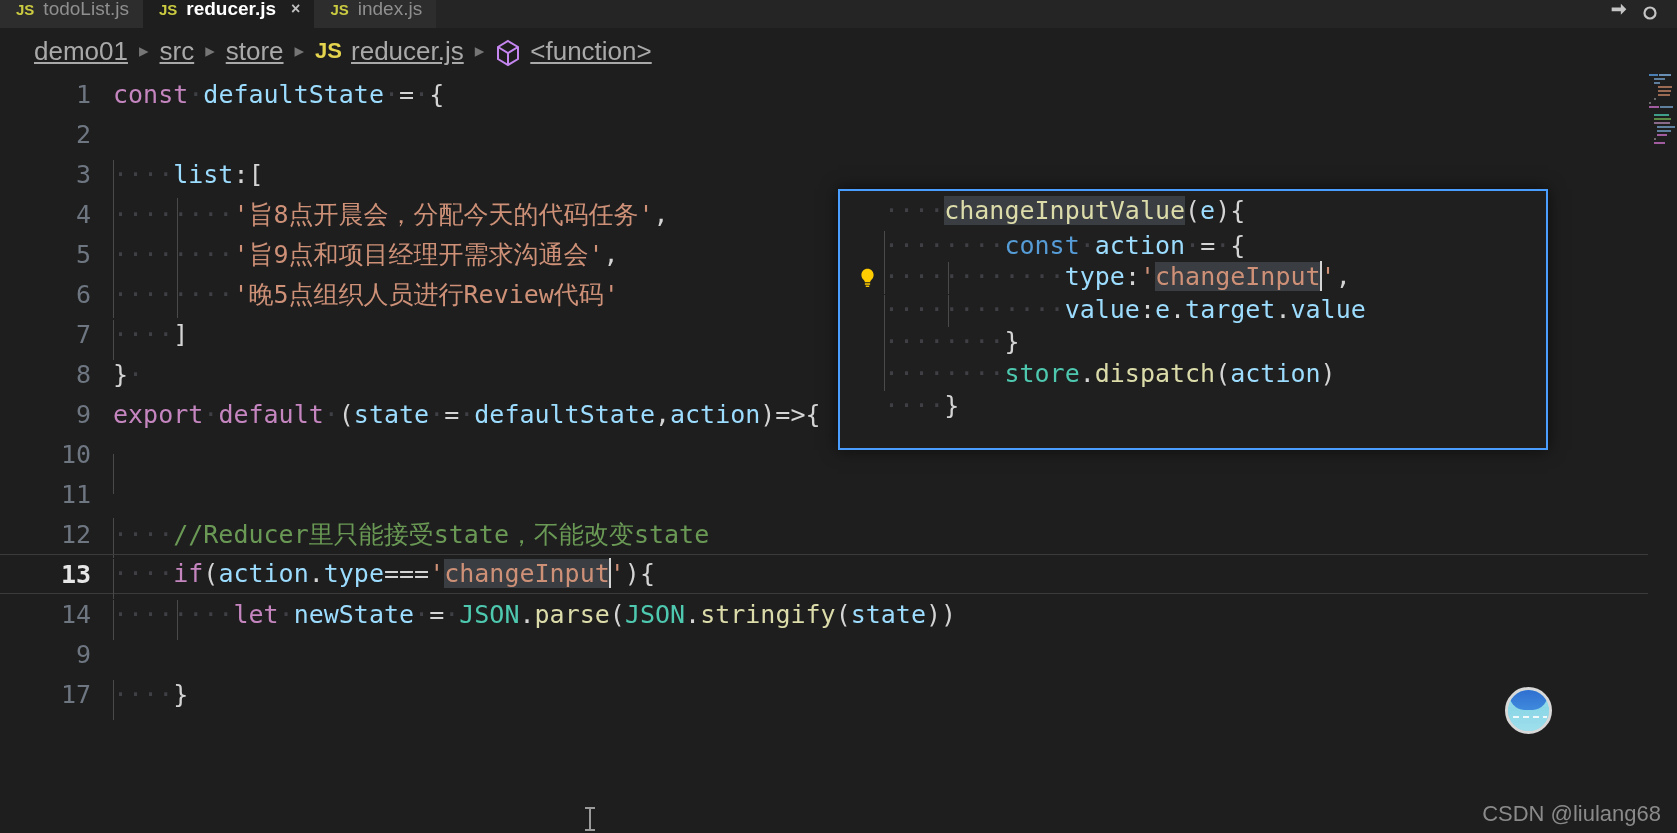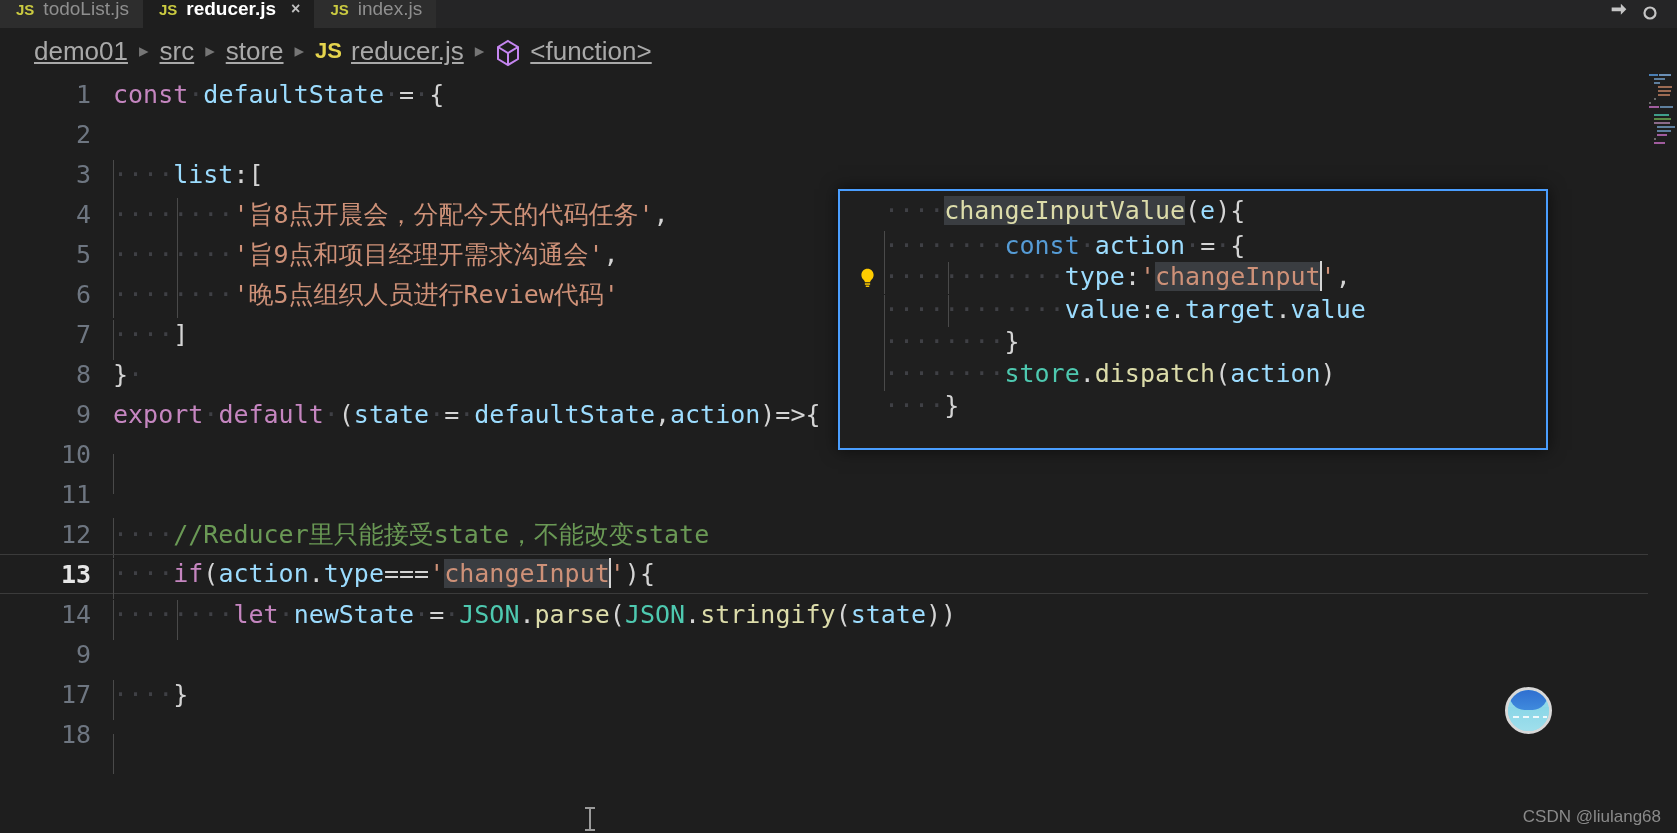--- a/index.html
+++ b/index.html
@@ -224,21 +224,21 @@
     position: absolute; left: 5px; top: 26px;
     width: 34px; height: 2px;
     background: repeating-linear-gradient(90deg, #ffffff 0 6px, transparent 6px 10px);
     opacity: .85;
   }
   .watermark {
     position: absolute;
     right: 16px; bottom: 6px;
     color: #8a8a8a;
     font-family: "Liberation Sans", sans-serif;
-    font-size: 17px;
+    font-size: 22px;
     white-space: nowrap;
   }
 
   
   .mouse-ibeam {
     position: absolute;
     left: 589px; top: 733px;
     width: 2px; height: 24px;
     background: #9a9a9a;
   }
@@ -377,24 +377,20 @@
       <div class="line">
         <span class="lnum">9</span>
       </div>
 
 
       <div class="line">
         <span class="lnum">17</span>
         <span class="ltext"><span class="guide" style="left:0px"></span><span class="ws">····</span><span class="punc">}</span></span>
       </div>
 
-      <div class="line">
-        <span class="lnum">18</span>
-        <span class="ltext"><span class="guide" style="left:0px"></span></span>
-      </div>
 
     </div>
 
     <div class="overlay">
 
       <div class="ov-line" style="height:38px;">
         <span class="ov-gutter"></span>
         <span class="ov-text"><span class="ws">····</span><span class="fn wordhl">changeInputValue</span><span class="punc">(</span><span class="var">e</span><span class="punc">){</span></span>
       </div>
 

